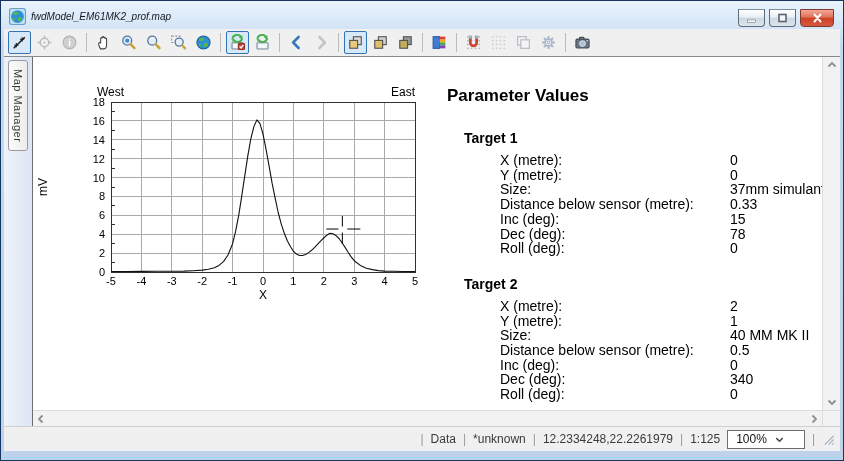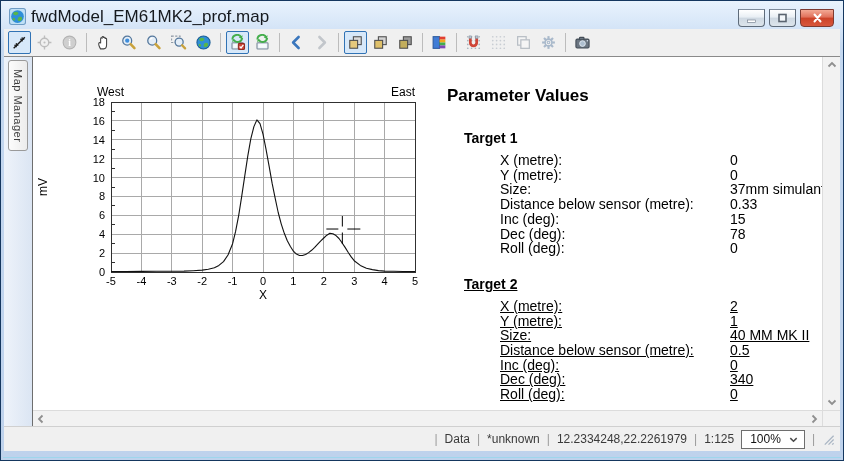--- a/index.html
+++ b/index.html
@@ -1,21 +1,21 @@
 <!DOCTYPE html>
 <html><head>
 <meta charset="utf-8">
 <style>
   html,body{margin:0;padding:0;background:#ffffff;font-family:"Liberation Sans",sans-serif;}
   .window{position:relative;width:844px;height:461px;box-sizing:border-box;border:1px solid #15375f;
           background:linear-gradient(180deg,#e9f3fd 0%,#d4e4f7 6%,#c4d8f0 10%,#bed2ec 100%);overflow:hidden;}
   .window::after{content:"";position:absolute;left:2px;right:2px;bottom:2px;height:1px;background:#9ed6ec;}
   
   .titlebar{position:absolute;top:3px;left:3px;right:3px;height:25px;display:flex;align-items:center;padding-left:5px;}
-  .title-text{font-size:17px;color:#15191e;margin-left:5px;}
+  .title-text{font-size:10px;color:#15191e;margin-left:5px;font-style:italic;}
   .winbtns{position:absolute;top:8px;right:9px;display:flex;gap:4px;}
   .wbtn{width:27px;height:18px;border:1px solid #5e6b7a;border-top:1px solid #7d8b9b;border-radius:0 0 4px 4px;
         background:linear-gradient(#ffffff,#e8eef4 45%,#ced8e2 50%,#dde5ec);display:flex;align-items:center;justify-content:center;box-sizing:border-box;}
   .wbtn.close{width:34px;background:linear-gradient(#f3a994,#e0705a 45%,#cc4227 50%,#d8573d);border-color:#7e3a30;}
   
   .appbody{position:absolute;top:28px;left:3px;right:3px;bottom:9px;display:flex;flex-direction:column;background:#f0f0f0;}
   .toolbar{height:28px;box-sizing:border-box;border-bottom:1px solid #8a8a8a;background:#f0f0f0;display:flex;align-items:center;padding-left:3px;flex:0 0 auto;}
   .tbtn{width:23px;height:23px;display:flex;align-items:center;justify-content:center;border:1px solid transparent;border-radius:2px;margin:0 1px;box-sizing:border-box;}
   .tbtn.active{background:#d7e8f9;border-color:#3173b5;}
   .tsep{width:1px;height:19px;background:#bcbcbc;margin:0 4px;}
@@ -27,27 +27,27 @@
   .viewport{flex:1;display:flex;min-height:0;}
   .mapcanvas{flex:1;background:#ffffff;position:relative;overflow:hidden;}
   .vscroll{width:17px;flex:0 0 17px;background:#f2f2f2;border-left:1px solid #dcdcdc;display:flex;flex-direction:column;justify-content:space-between;align-items:center;}
   .hscrollrow{height:16px;flex:0 0 16px;display:flex;}
   .htrack{flex:1;background:#f2f2f2;border-top:1px solid #dcdcdc;display:flex;justify-content:space-between;align-items:center;}
   .scorner{width:17px;flex:0 0 17px;background:#f2f2f2;border-top:1px solid #dcdcdc;border-left:1px solid #dcdcdc;}
   .sarrow{width:16px;height:16px;display:flex;align-items:center;justify-content:center;}
   .statusbar{height:24px;flex:0 0 24px;background:#f0f0f0;border-top:1px solid #d0d0d0;display:flex;align-items:center;justify-content:flex-end;
              padding:0 5px;font-size:12px;color:#3a3a3a;gap:7px;}
   .sep{color:#9a9a9a;}
-  .zoomcombo{display:flex;align-items:center;gap:7px;border:1px solid #6e6e6e;background:#fff;height:19px;padding:0 5px 0 8px;font-size:12px;color:#111;box-sizing:border-box;}
+  .zoomcombo{display:flex;align-items:center;gap:7px;border:1px solid #6e6e6e;background:#fff;height:19px;padding:0 19px 0 8px;font-size:12px;color:#111;box-sizing:border-box;}
   
   .chart-svg{position:absolute;left:0;top:22px;font-family:"Liberation Sans",sans-serif;}
   .params{position:absolute;left:414px;top:29px;width:392px;color:#000;}
   .params h1{font-size:17px;margin:0;font-weight:bold;}
   .target{margin:24px 0 0 17px;}
-  .target + .target{margin-top:20px;text-decoration:underline;}
+  .target + .target{margin-top:20px;}
   .target h2{font-size:14px;margin:0 0 7px 0;font-weight:bold;}
   .prow{display:flex;font-size:14px;line-height:14.7px;margin-left:36px;}
   .plabel{width:230px;flex:0 0 230px;}
 </style>
 </head>
 <body>
 
 <div class="window">
 
   <div class="titlebar">

